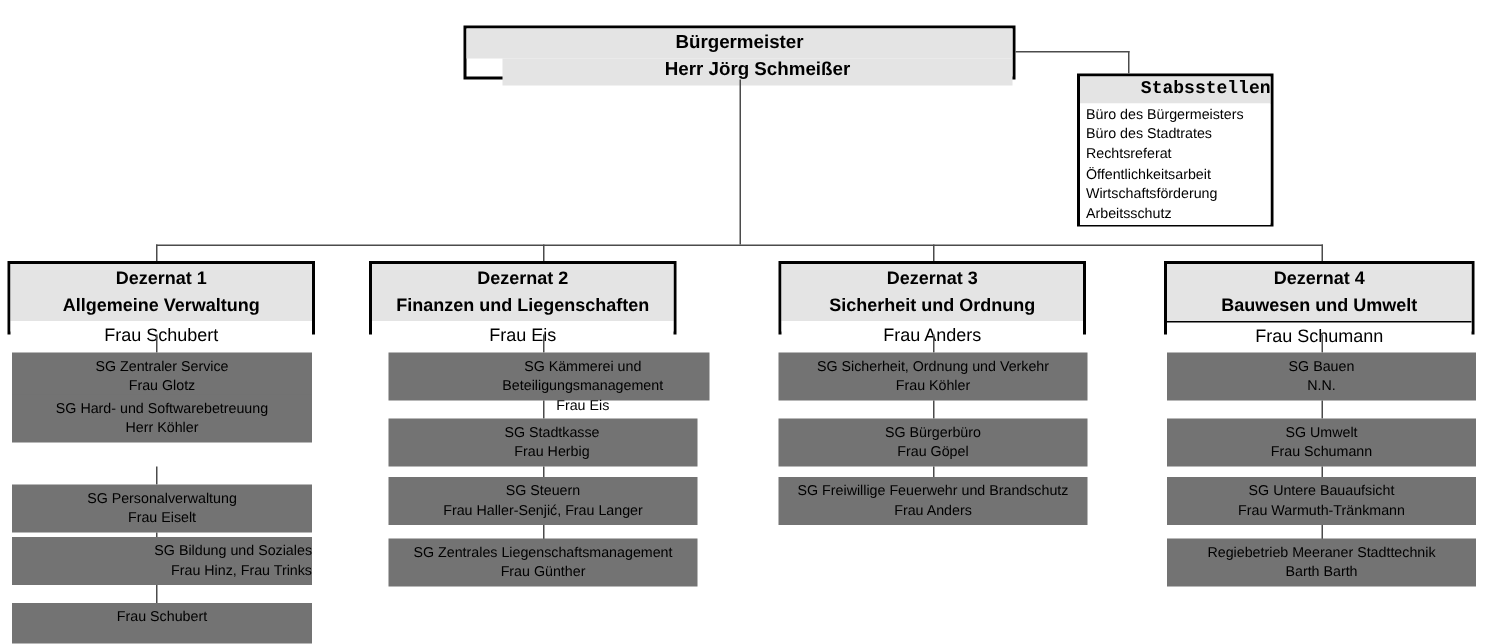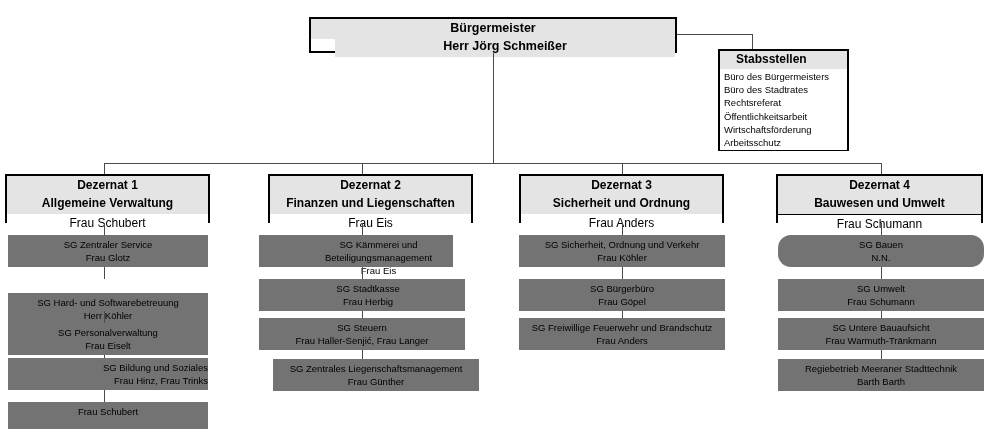--- a/index.html
+++ b/index.html
@@ -46,25 +46,26 @@
     line-height:13px;
     padding-top:3px;
     box-sizing:border-box;
   }
   .unit .u-title{display:block;}
   .unit .u-person{display:block;}
 
   
   .stabs-title{
     background:#e4e4e4;
-    text-align:left;
+    text-align:right;
     font-weight:bold;
     font-size:12px;
     line-height:15px;
-    padding:1px 0 2px 16px;
+    padding:1px 0 2px 0;
+    font-family:Liberation Mono, monospace;
   }
   .stabs-list{
     background:#ffffff;
     padding:1px 0 1px 4px;
   }
   .stabs-list li{
     list-style:none;
     font-size:9.5px;
     line-height:13.2px;
     white-space:nowrap;
@@ -121,21 +122,21 @@
     <div class="namerow">Frau Schubert</div>
   </div>
 
   <div class="ln vln" style="left:104px;top:223px;height:12px;"></div>
   <div class="box unit" style="left:8px;top:235px;width:200px;height:32px;">
     <span class="u-title">SG Zentraler Service</span>
     <span class="u-person">Frau Glotz</span>
   </div>
 
   <div class="ln vln" style="left:104px;top:267px;height:12px;"></div>
-  <div class="box unit" style="left:8px;top:293px;width:200px;height:32px;">
+  <div class="box unit" style="left:8px;top:263px;width:200px;height:32px;">
     <span class="u-title">SG Hard- und Softwarebetreuung</span>
     <span class="u-person">Herr Köhler</span>
   </div>
 
   <div class="ln vln" style="left:104px;top:311px;height:12px;"></div>
   <div class="box unit" style="left:8px;top:323px;width:200px;height:32px;">
     <span class="u-title">SG Personalverwaltung</span>
     <span class="u-person">Frau Eiselt</span>
   </div>
 
@@ -143,46 +144,46 @@
   <div class="box unit" style="left:8px;top:358px;width:200px;height:32px;text-align:right;">
     <span class="u-title">SG Bildung und Soziales</span>
     <span class="u-person">Frau Hinz, Frau Trinks</span>
   </div>
 
   <div class="ln vln" style="left:104px;top:390px;height:12px;"></div>
   <div class="box unit" style="left:8px;top:402px;width:200px;height:32px;">
     <span class="u-person">Frau Schubert</span>
   </div>
 
-  <div class="box framed" style="left:268px;top:174px;width:205px;height:49px;">
+  <div class="box framed" style="left:246px;top:174px;width:205px;height:49px;">
     <div class="hdr dz-t1">Dezernat 2</div>
     <div class="hdr dz-t2" style="padding-top:0px;">Finanzen und Liegenschaften</div>
     <div class="namerow">Frau Eis</div>
   </div>
 
   <div class="ln vln" style="left:362px;top:223px;height:12px;"></div>
-  <div class="box unit" style="left:259px;top:235px;width:194px;height:32px;padding-left:45px;">
+  <div class="box unit" style="left:259px;top:235px;width:214px;height:32px;padding-left:45px;">
     <span class="u-title">SG Kämmerei und Beteiligungsmanagement</span>
     <span class="u-person">Frau Eis</span>
   </div>
 
   <div class="ln vln" style="left:362px;top:267px;height:12px;"></div>
   <div class="box unit" style="left:259px;top:279px;width:206px;height:32px;padding-left:12px;">
     <span class="u-title">SG Stadtkasse</span>
     <span class="u-person">Frau Herbig</span>
   </div>
 
   <div class="ln vln" style="left:362px;top:311px;height:12px;"></div>
   <div class="box unit" style="left:259px;top:318px;width:206px;height:32px;">
     <span class="u-title">SG Steuern</span>
     <span class="u-person">Frau Haller-Senjić, Frau Langer</span>
   </div>
 
   <div class="ln vln" style="left:362px;top:350px;height:12px;"></div>
-  <div class="box unit" style="left:273px;top:359px;width:206px;height:32px;">
+  <div class="box unit" style="left:259px;top:359px;width:206px;height:32px;">
     <span class="u-title">SG Zentrales Liegenschaftsmanagement</span>
     <span class="u-person">Frau Günther</span>
   </div>
 
   <div class="box framed" style="left:519px;top:174px;width:205px;height:49px;">
     <div class="hdr dz-t1">Dezernat 3</div>
     <div class="hdr dz-t2" style="padding-top:0px;">Sicherheit und Ordnung</div>
     <div class="namerow">Frau Anders</div>
   </div>
 
@@ -204,21 +205,21 @@
     <span class="u-person">Frau Anders</span>
   </div>
 
   <div class="box framed" style="left:776px;top:174px;width:207px;height:49px;">
     <div class="hdr dz-t1">Dezernat 4</div>
     <div class="hdr dz-t2" style="padding-top:0px;">Bauwesen und Umwelt</div>
     <div class="namerow divided">Frau Schumann</div>
   </div>
 
   <div class="ln vln" style="left:881px;top:223px;height:12px;"></div>
-  <div class="box unit" style="left:778px;top:235px;width:206px;height:32px;border-radius:13px;">
+  <div class="box unit" style="left:778px;top:235px;width:206px;height:32px;">
     <span class="u-title">SG Bauen</span>
     <span class="u-person">N.N.</span>
   </div>
 
   <div class="ln vln" style="left:881px;top:267px;height:12px;"></div>
   <div class="box unit" style="left:778px;top:279px;width:206px;height:32px;">
     <span class="u-title">SG Umwelt</span>
     <span class="u-person">Frau Schumann</span>
   </div>
 

